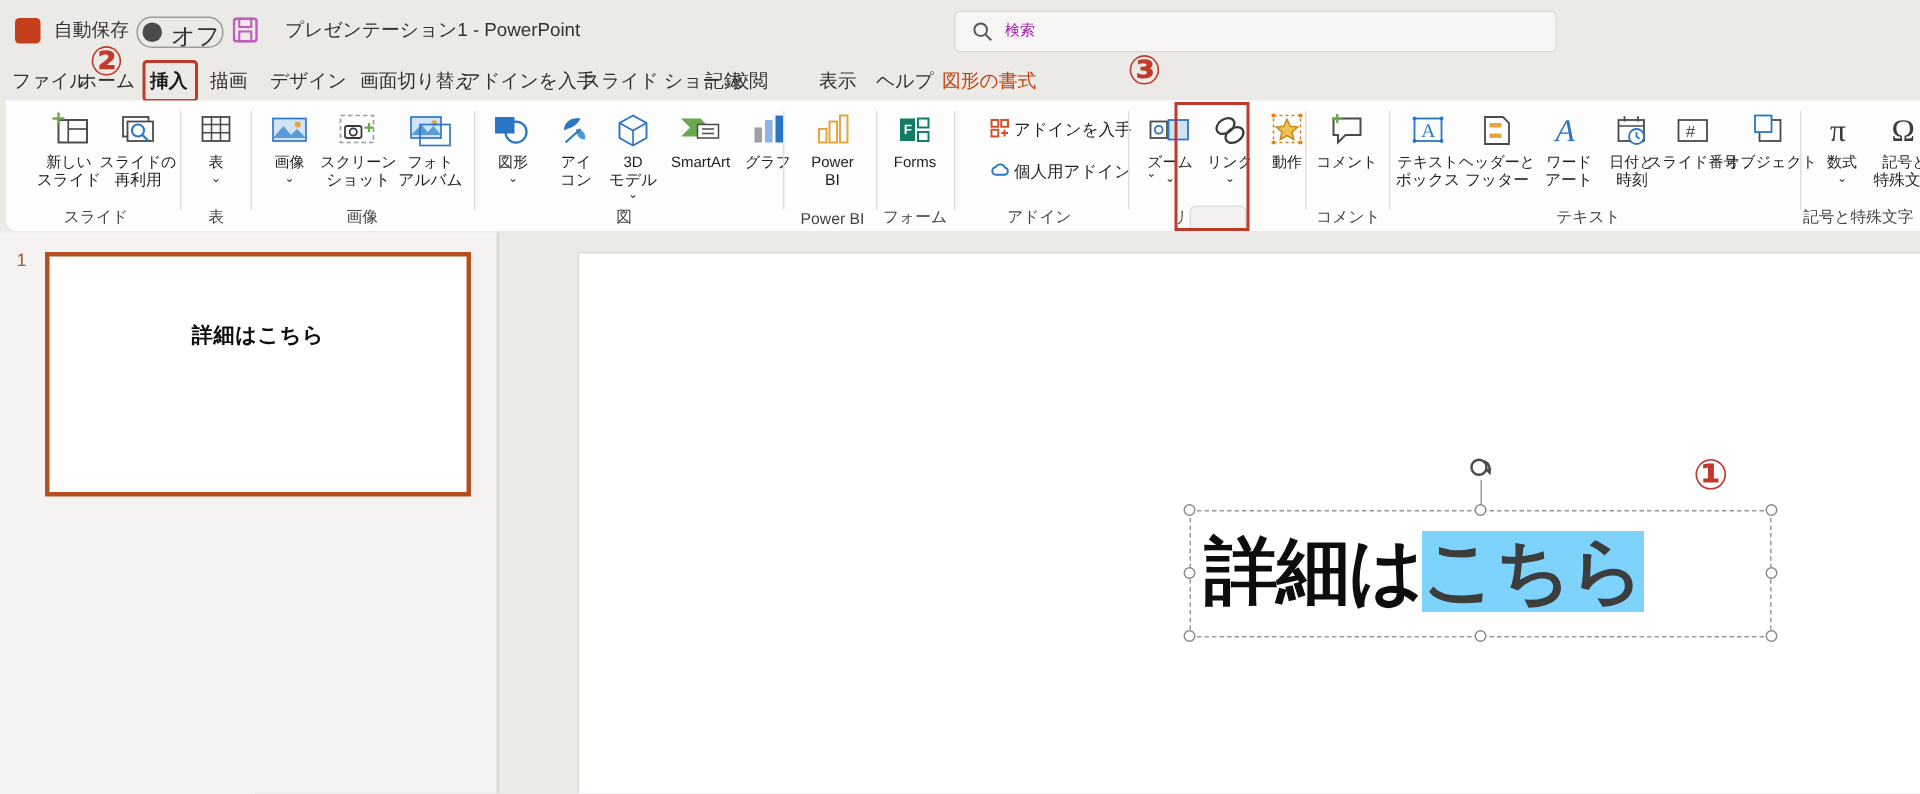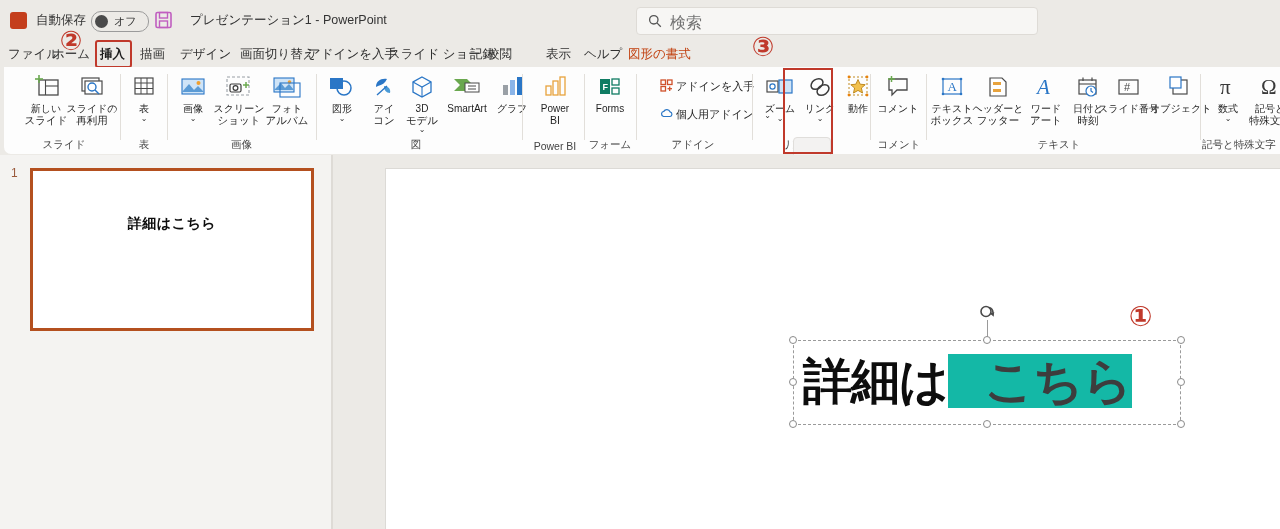--- a/index.html
+++ b/index.html
@@ -12,27 +12,27 @@
   .app{position:relative;width:1280px;height:529px;background:#eceae6;}
 
   
   .titlebar{position:absolute;left:0;top:0;width:1280px;height:41px;background:#eceae6;}
   .pp-logo{position:absolute;left:10px;top:12px;width:17px;height:17px;border-radius:3px;
     background:#c43e1c;color:#fff;font-size:11px;font-weight:bold;line-height:17px;text-align:center;}
   .autosave-label{position:absolute;left:36px;top:12px;font-size:12.5px;color:#333;white-space:nowrap;}
   .toggle{position:absolute;left:91px;top:11px;width:56px;height:19px;border:1px solid #9b9b9b;
     border-radius:10px;background:#eceae6;}
   .toggle .knob{position:absolute;left:3px;top:3px;width:13px;height:13px;border-radius:50%;background:#4a4a4a;}
-  .toggle .tt{position:absolute;left:22px;top:2px;font-size:11px;color:#333;}
+  .toggle .tt{position:absolute;left:22px;top:2px;font-size:16px;color:#333;}
   .save-icon{position:absolute;left:155px;top:11px;width:17px;height:18px;}
   .doc-title{position:absolute;left:190px;top:12px;font-size:12.5px;color:#333;white-space:nowrap;}
   .searchbox{position:absolute;left:636px;top:7px;width:400px;height:26px;background:#f7f6f4;
     border:1px solid #dedbd6;border-radius:4px;}
   .searchbox .si{position:absolute;left:11px;top:6px;}
-  .searchbox .sp{position:absolute;left:33px;top:5px;font-size:16px;color:#737373;}
+  .searchbox .sp{position:absolute;left:33px;top:5px;font-size:10px;color:#a21caf;}
 
   
   .tabs{position:absolute;left:0;top:42px;width:1280px;height:25px;}
   .tab{position:absolute;top:0;font-size:12.5px;color:#303030;white-space:nowrap;line-height:25px;}
   .tab.accent{color:#c1400f;}
   .tab.boxed{color:#1b1b1b;font-weight:600;}
 
   
   .tabbox{position:absolute;left:95px;top:40px;width:37px;height:28px;
     border:2.5px solid #c0392b;border-radius:3px;box-sizing:border-box;}
@@ -74,21 +74,21 @@
   
   .stage{position:absolute;left:333px;top:155px;width:947px;height:374px;background:#eceae6;}
   .slide{position:absolute;left:385px;top:168px;width:900px;height:365px;background:#fff;
     border:1px solid #dcdad6;box-sizing:border-box;}
 
   
   .tbox{position:absolute;left:793px;top:340px;width:388px;height:85px;
     border:1px dashed #9a9a9a;box-sizing:border-box;}
   .tbtext{position:absolute;left:9px;top:-2px;font-size:49px;font-weight:bold;color:#0d0d0d;
     line-height:85px;white-space:nowrap;letter-spacing:-1px;}
-  .tbtext .sel{background:#14b8a6;color:#3d3d3d;padding-left:36px;}
+  .tbtext .sel{background:#7dd3fc;color:#3d3d3d;}
   .hdl{position:absolute;width:8px;height:8px;border-radius:50%;background:#fff;
     border:1.3px solid #8a8a8a;box-sizing:border-box;}
   .rotline{position:absolute;left:987px;top:320px;width:1px;height:20px;background:#9a9a9a;}
   .rothandle{position:absolute;left:978px;top:302px;width:19px;height:19px;}
 </style>
 </head>
 <body>
 
 <div class="app">
 

